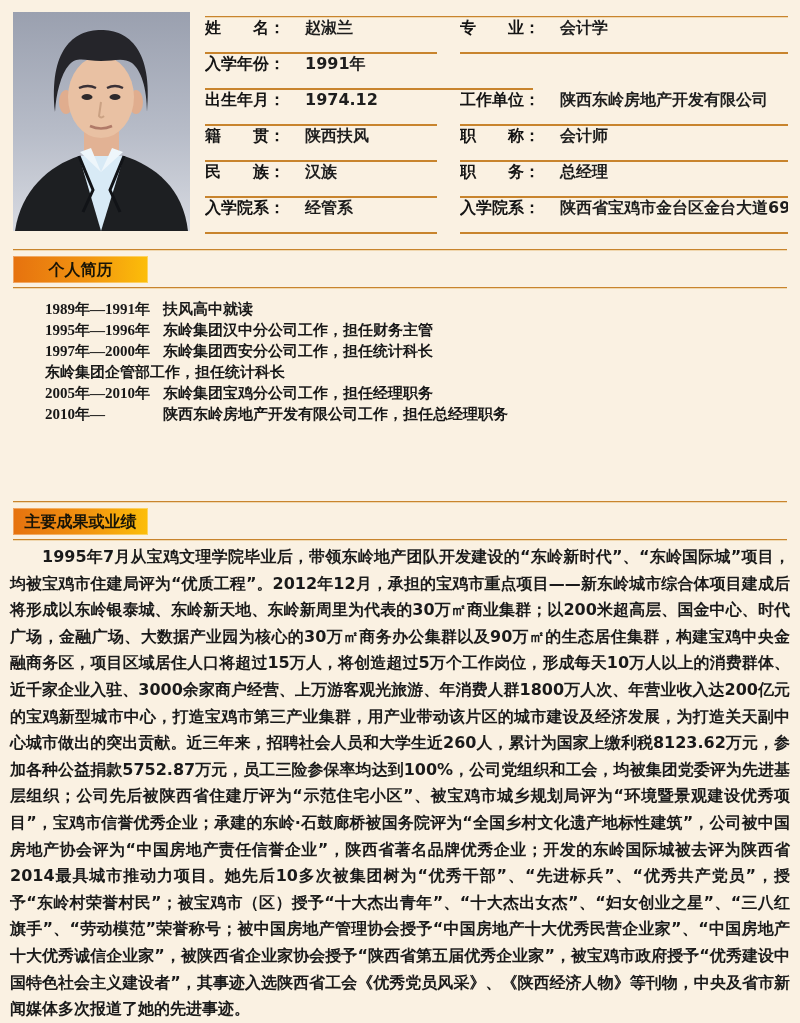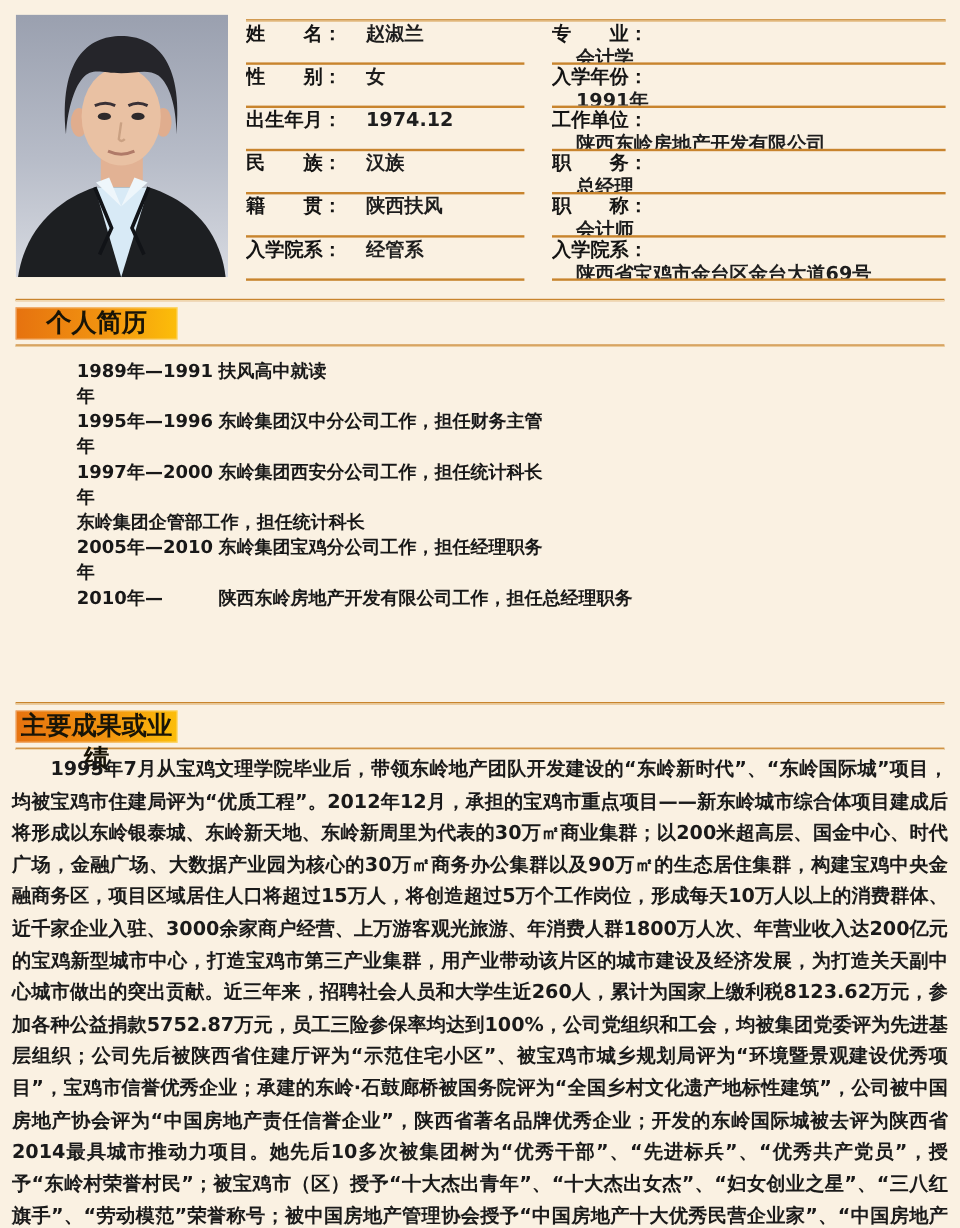--- a/index.html
+++ b/index.html
@@ -25,40 +25,40 @@
   .info { position:absolute; left:205px; top:0; width:583px; }
   .info-topline { margin-top:16px; height:2px; background:#c8842d; border-bottom:1px solid #f0d7ae; }
   .info-row { display:flex; height:36px; }
   .cell {
     display:flex; align-items:flex-start;
     border-bottom:2px solid #c8842d;
     font-size:16px; line-height:20px;
     white-space:nowrap; overflow:hidden;
   }
   .cell.left  { width:232px; margin-right:23px; }
-  .cell.right { width:328px;flex-direction:column; }
+  .cell.right { width:328px; }
   .lbl { font-weight:700; color:#141414; flex:none; }
   .val { font-weight:600; color:#1e1e1e; margin-left:20px; }
 
   
   .section-header { margin:0 13px; width:774px; }
   .sh-rule { height:2px; background:#c8842d; border-bottom:1px solid #f0d7ae; }
   .sh-badge {
     margin-top:5px; margin-bottom:4px;
     width:135px; height:27px; line-height:27px;
     text-align:center;
-    font-size:21px; font-weight:700; color:#181407;
+    font-size:16px; font-weight:700; color:#181407;
     background:linear-gradient(90deg,#e6720f 0%, #f29410 55%, #fcbe09 100%);
     box-shadow: inset 0 0 0 1px rgba(255,255,255,0.35);
   }
   #resume-header { margin-top:9px; }
   #achievements-header { margin-top:76px; }
 
   
-  .resume { list-style:none; margin:10px 0 0 64px; }
+  .resume { list-style:none; margin:10px 0 0 45px;font-family:Liberation Serif, serif; }
   .resume li { display:flex; line-height:21px; font-size:15px; font-weight:600; color:#181818; }
   .resume .period { flex:none; width:118px; }
   .resume .desc { flex:1; }
 
   
   .achievements {
     margin:3px 10px 0 10px; width:780px;
     font-size:16px; line-height:26.6px;
     font-weight:600; color:#1a1a1a;
     text-align:justify; text-indent:2em;
@@ -121,65 +121,61 @@
           <span class="lbl">姓　　名：</span>
           <span class="val">赵淑兰</span>
         </div>
         <div class="cell right">
           <span class="lbl">专　　业：</span>
           <span class="val">会计学</span>
         </div>
       </div>
 
       <div class="info-row">
-        <div class="cell left">
-          <span class="lbl">性　　别：</span>
-          <span class="val">女</span>
-        </div>
         <div class="cell right">
           <span class="lbl">入学年份：</span>
           <span class="val">1991年</span>
         </div>
       </div>
 
       <div class="info-row">
         <div class="cell left">
           <span class="lbl">出生年月：</span>
           <span class="val">1974.12</span>
         </div>
         <div class="cell right">
           <span class="lbl">工作单位：</span>
           <span class="val">陕西东岭房地产开发有限公司</span>
         </div>
       </div>
 
       <div class="info-row">
         <div class="cell left">
+          <span class="lbl">籍　　贯：</span>
+          <span class="val">陕西扶风</span>
+        </div>
+        <div class="cell right">
+          <span class="lbl">职　　称：</span>
+          <span class="val">会计师</span>
+        </div>
+      </div>
+
+      <div class="info-row">
+        <div class="cell left">
           <span class="lbl">民　　族：</span>
           <span class="val">汉族</span>
         </div>
         <div class="cell right">
           <span class="lbl">职　　务：</span>
           <span class="val">总经理</span>
         </div>
       </div>
 
       <div class="info-row">
         <div class="cell left">
-          <span class="lbl">籍　　贯：</span>
-          <span class="val">陕西扶风</span>
-        </div>
-        <div class="cell right">
-          <span class="lbl">职　　称：</span>
-          <span class="val">会计师</span>
-        </div>
-      </div>
-
-      <div class="info-row">
-        <div class="cell left">
           <span class="lbl">入学院系：</span>
           <span class="val">经管系</span>
         </div>
         <div class="cell right">
           <span class="lbl">入学院系：</span>
           <span class="val">陕西省宝鸡市金台区金台大道69号</span>
         </div>
       </div>
     </div>
   </div>

